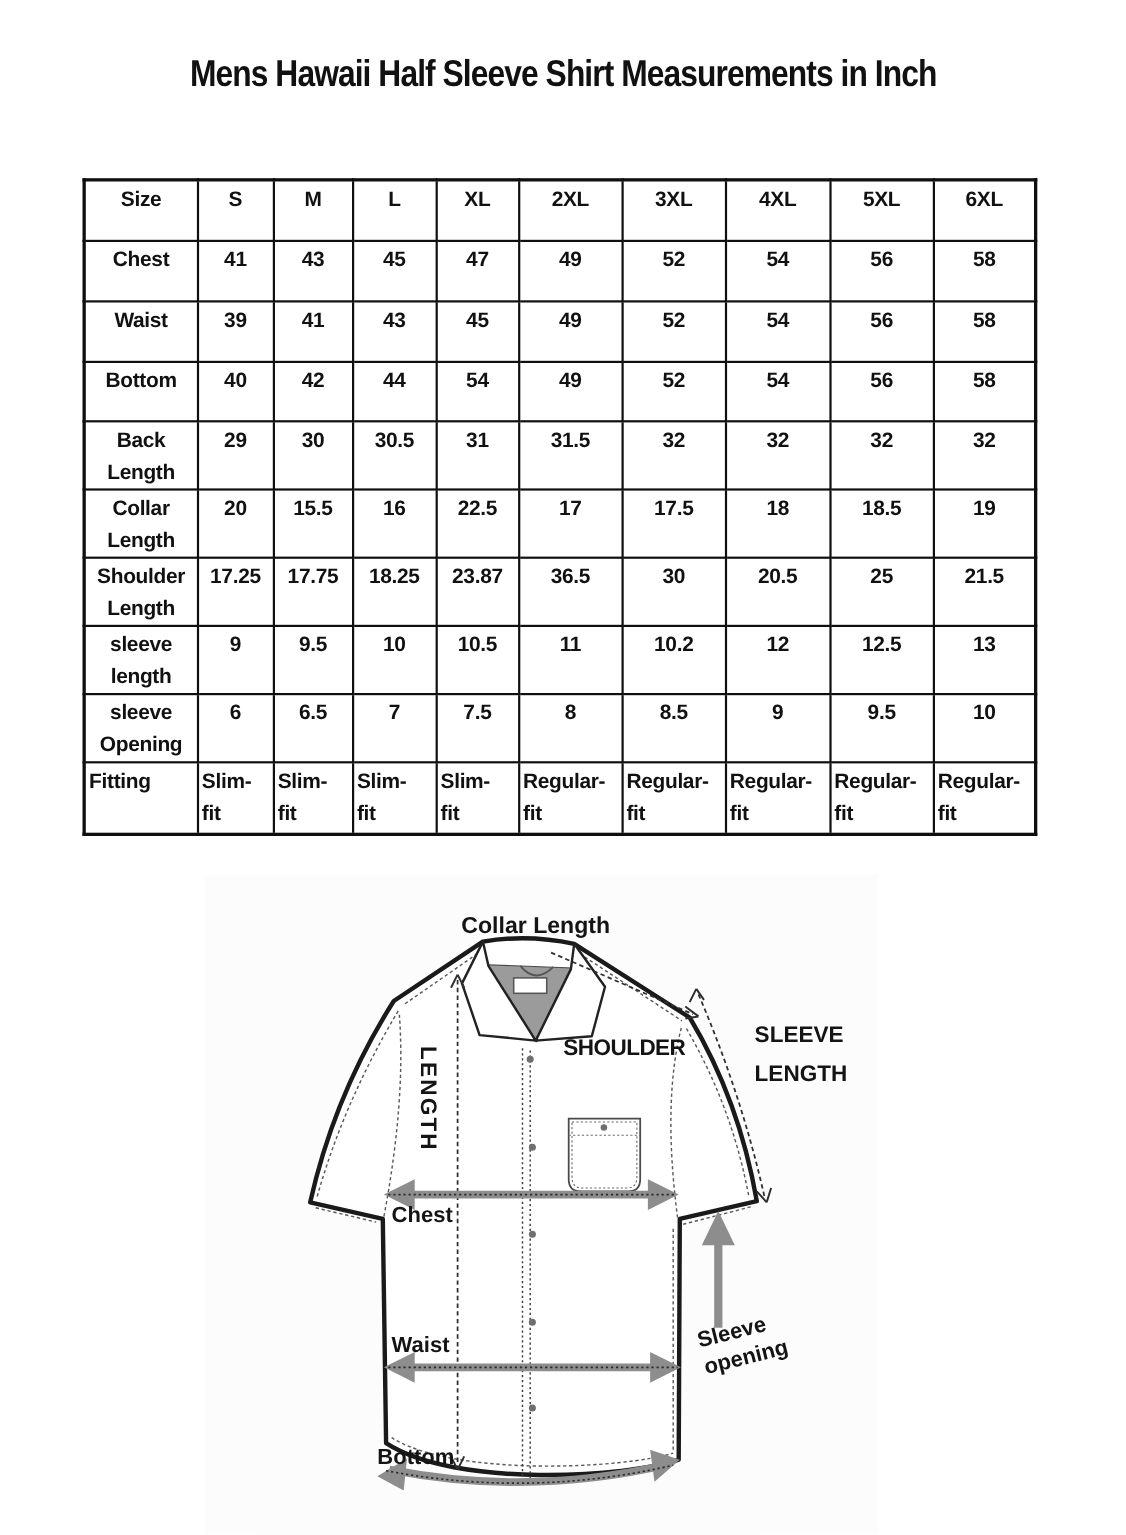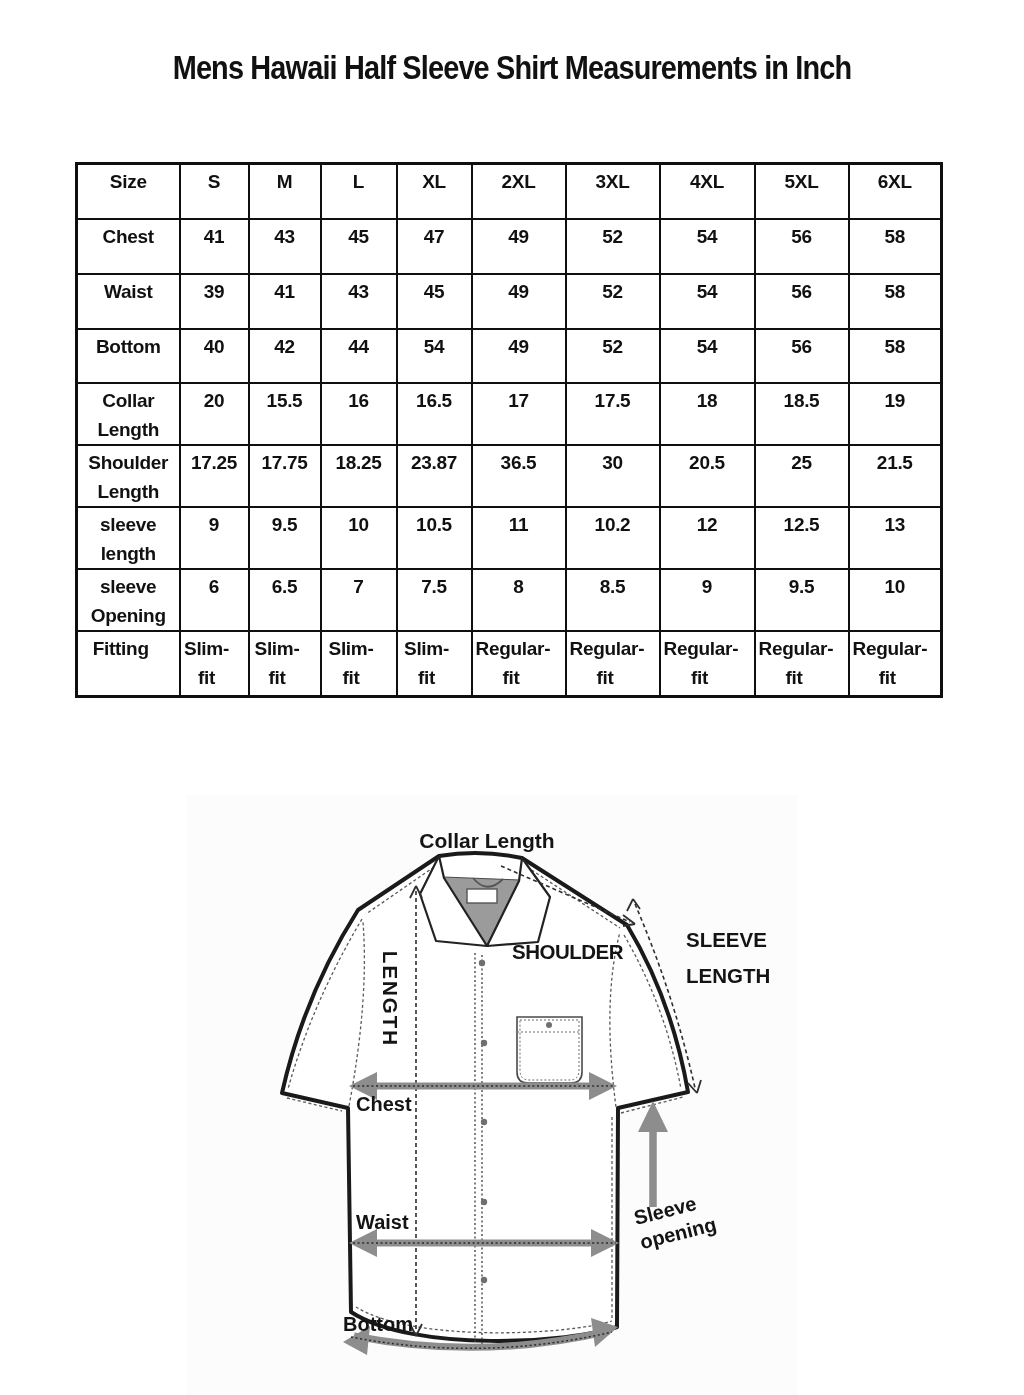--- a/index.html
+++ b/index.html
@@ -18,21 +18,21 @@
     border:3px solid #0f0f0f;
     margin-top:40px;
   }
   table.size-chart th,table.size-chart td{
     border:2px solid #0f0f0f;
     font-size:19px;font-weight:bold;letter-spacing:-0.3px;
     text-align:center;vertical-align:top;
     padding:2px 3px 0 3px;line-height:29px;
     white-space:pre-line;overflow:hidden;
   }
-  table.size-chart tr.right td{text-align:center;padding-right:18px;}
+  table.size-chart tr.right td{text-align:left;padding-right:18px;}
   .diagram-wrap{
     position:absolute;left:186px;top:795px;width:612px;height:600px;
     background:#fcfcfc;
   }
   svg text{font-family:"Liberation Sans",sans-serif;font-weight:bold;fill:#141414;}
 </style>
 </head>
 <body>
 
 <h1 class="page-title">Mens Hawaii Half Sleeve Shirt Measurements in Inch</h1>
@@ -94,27 +94,40 @@
         <td>40</td>
         <td>42</td>
         <td>44</td>
         <td>54</td>
         <td>49</td>
         <td>52</td>
         <td>54</td>
         <td>56</td>
         <td>58</td>
       </tr>
+      <tr style="height: 59px;">
+        <td>Back
+Length</td>
+        <td>29</td>
+        <td>30</td>
+        <td>30.5</td>
+        <td>31</td>
+        <td>31.5</td>
+        <td>32</td>
+        <td>32</td>
+        <td>32</td>
+        <td>32</td>
+      </tr>
       <tr style="height: 61px; border-radius: 30px;">
         <td>Collar
 Length</td>
         <td>20</td>
         <td>15.5</td>
         <td>16</td>
-        <td>16.5</td>
+        <td>22.5</td>
         <td>17</td>
         <td>17.5</td>
         <td>18</td>
         <td>18.5</td>
         <td>19</td>
       </tr>
       <tr style="height: 60px;">
         <td>Shoulder
 Length</td>
         <td>17.25</td>

